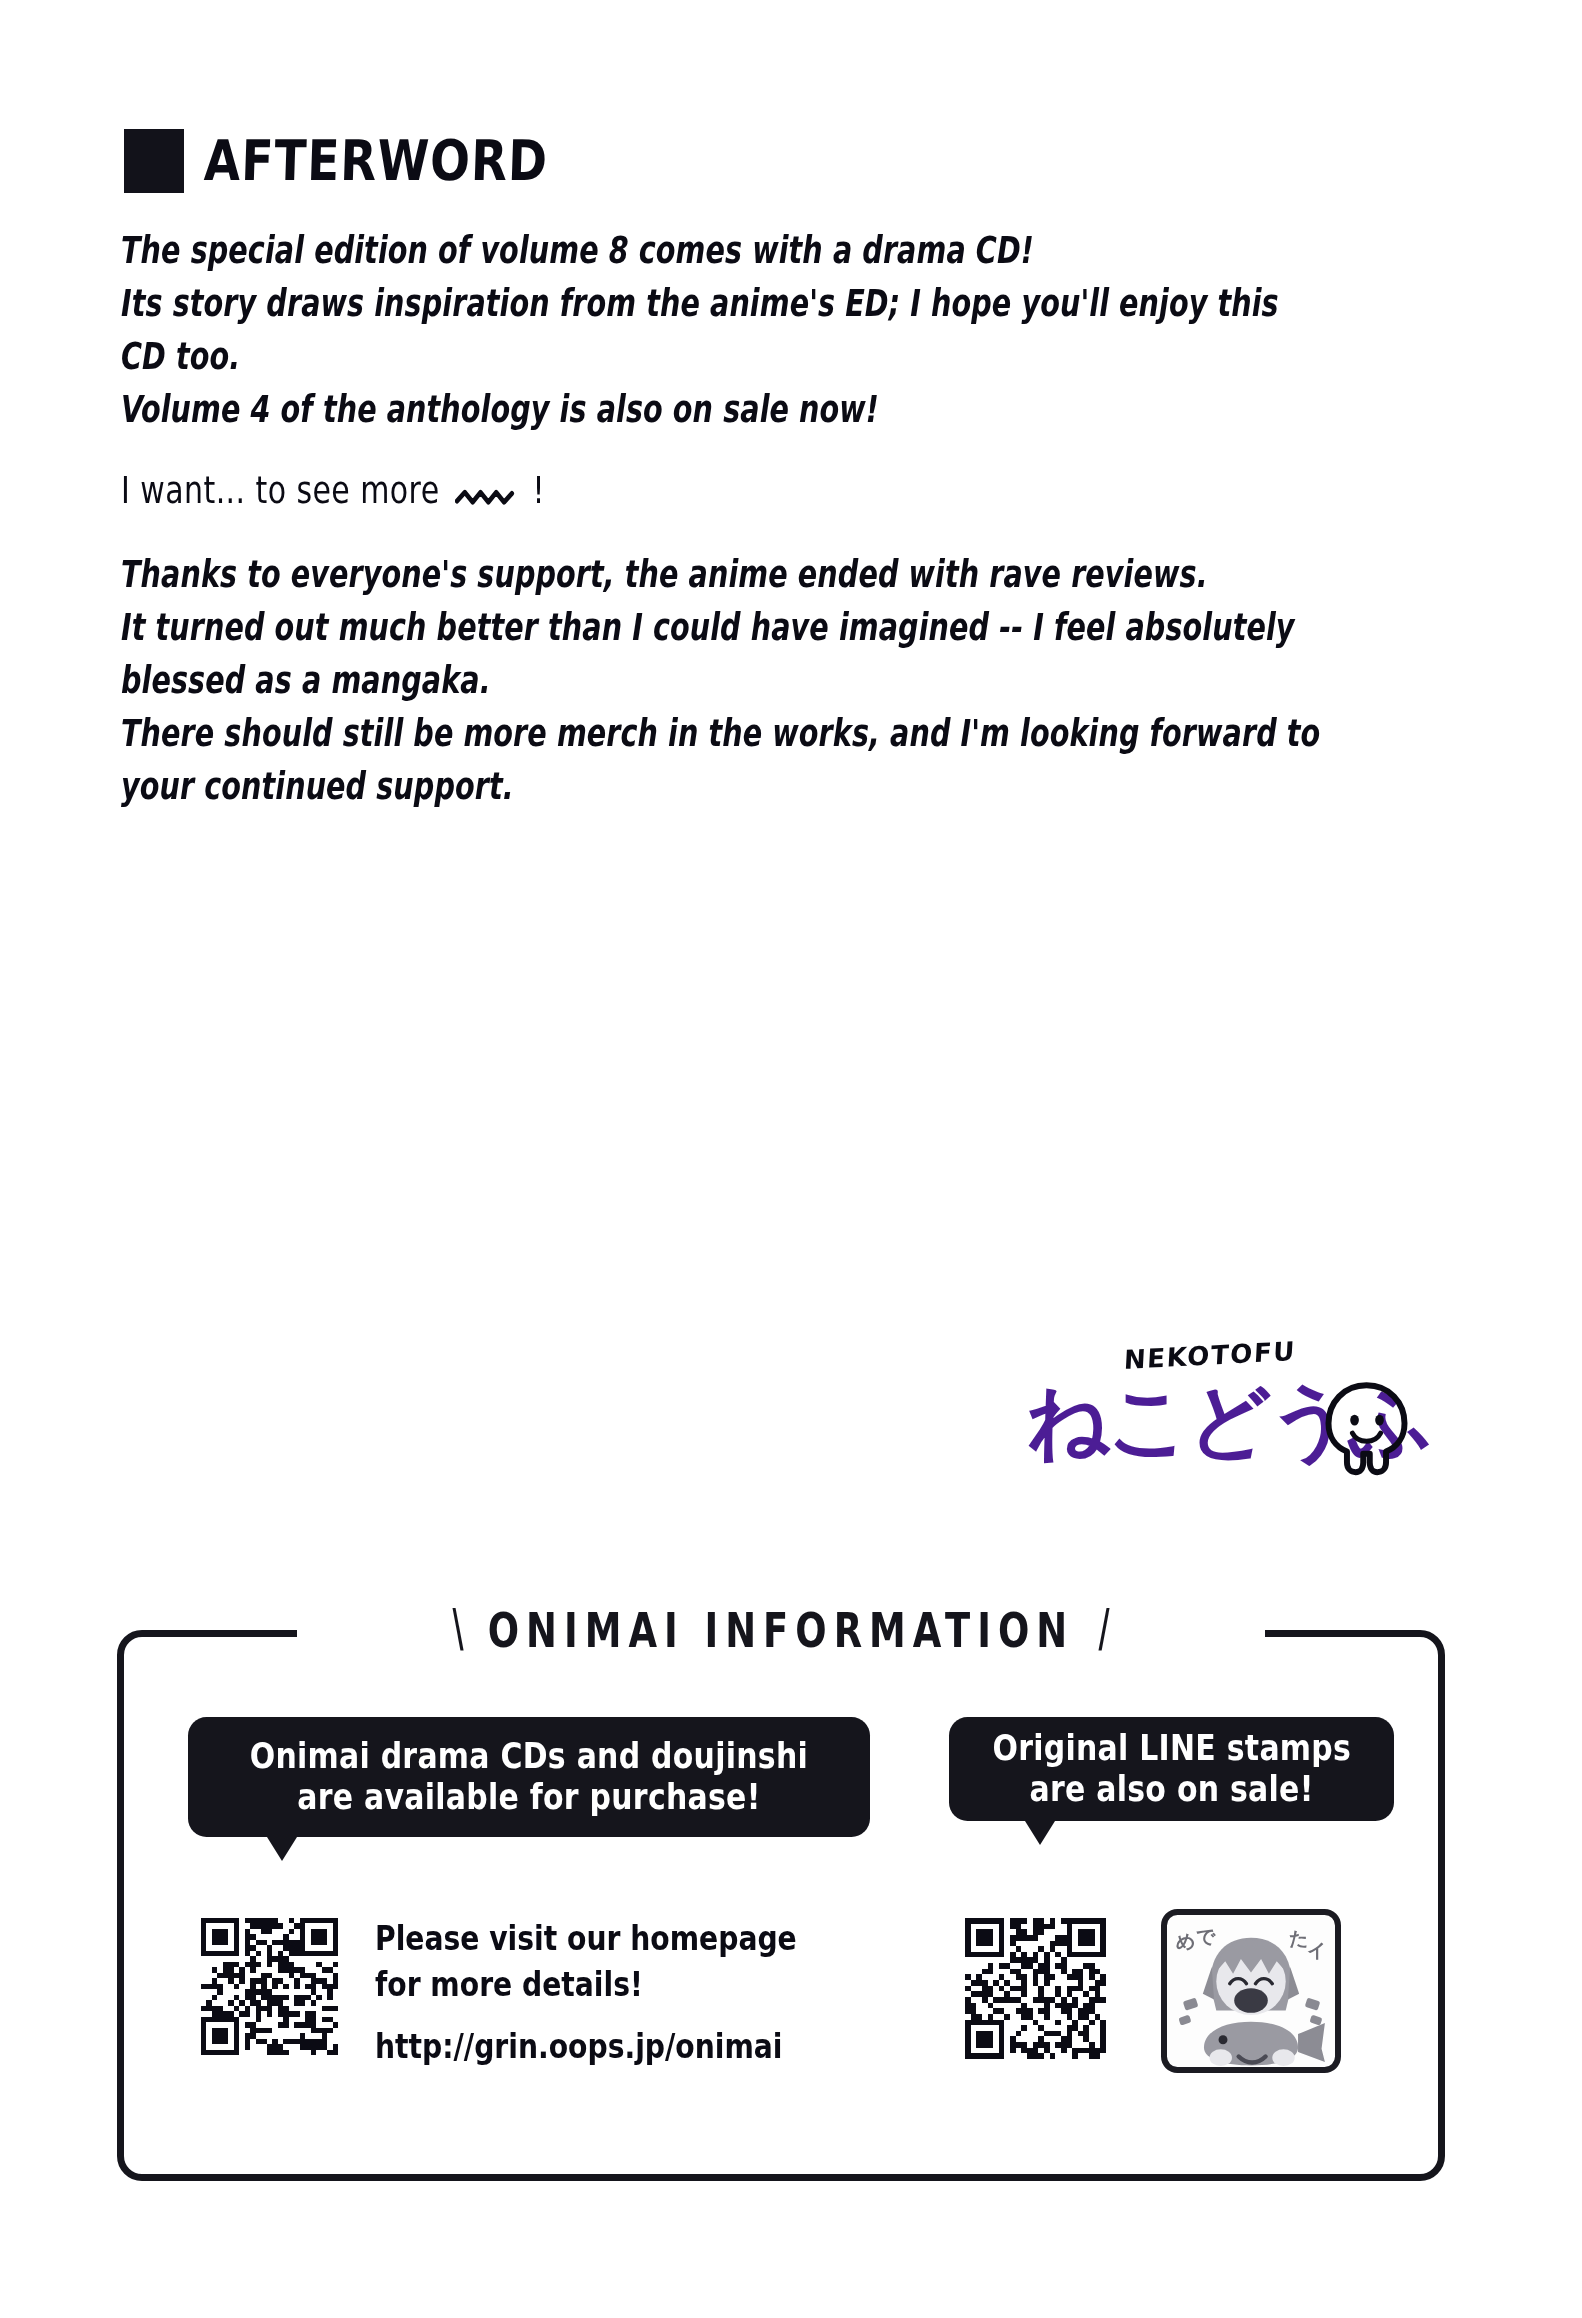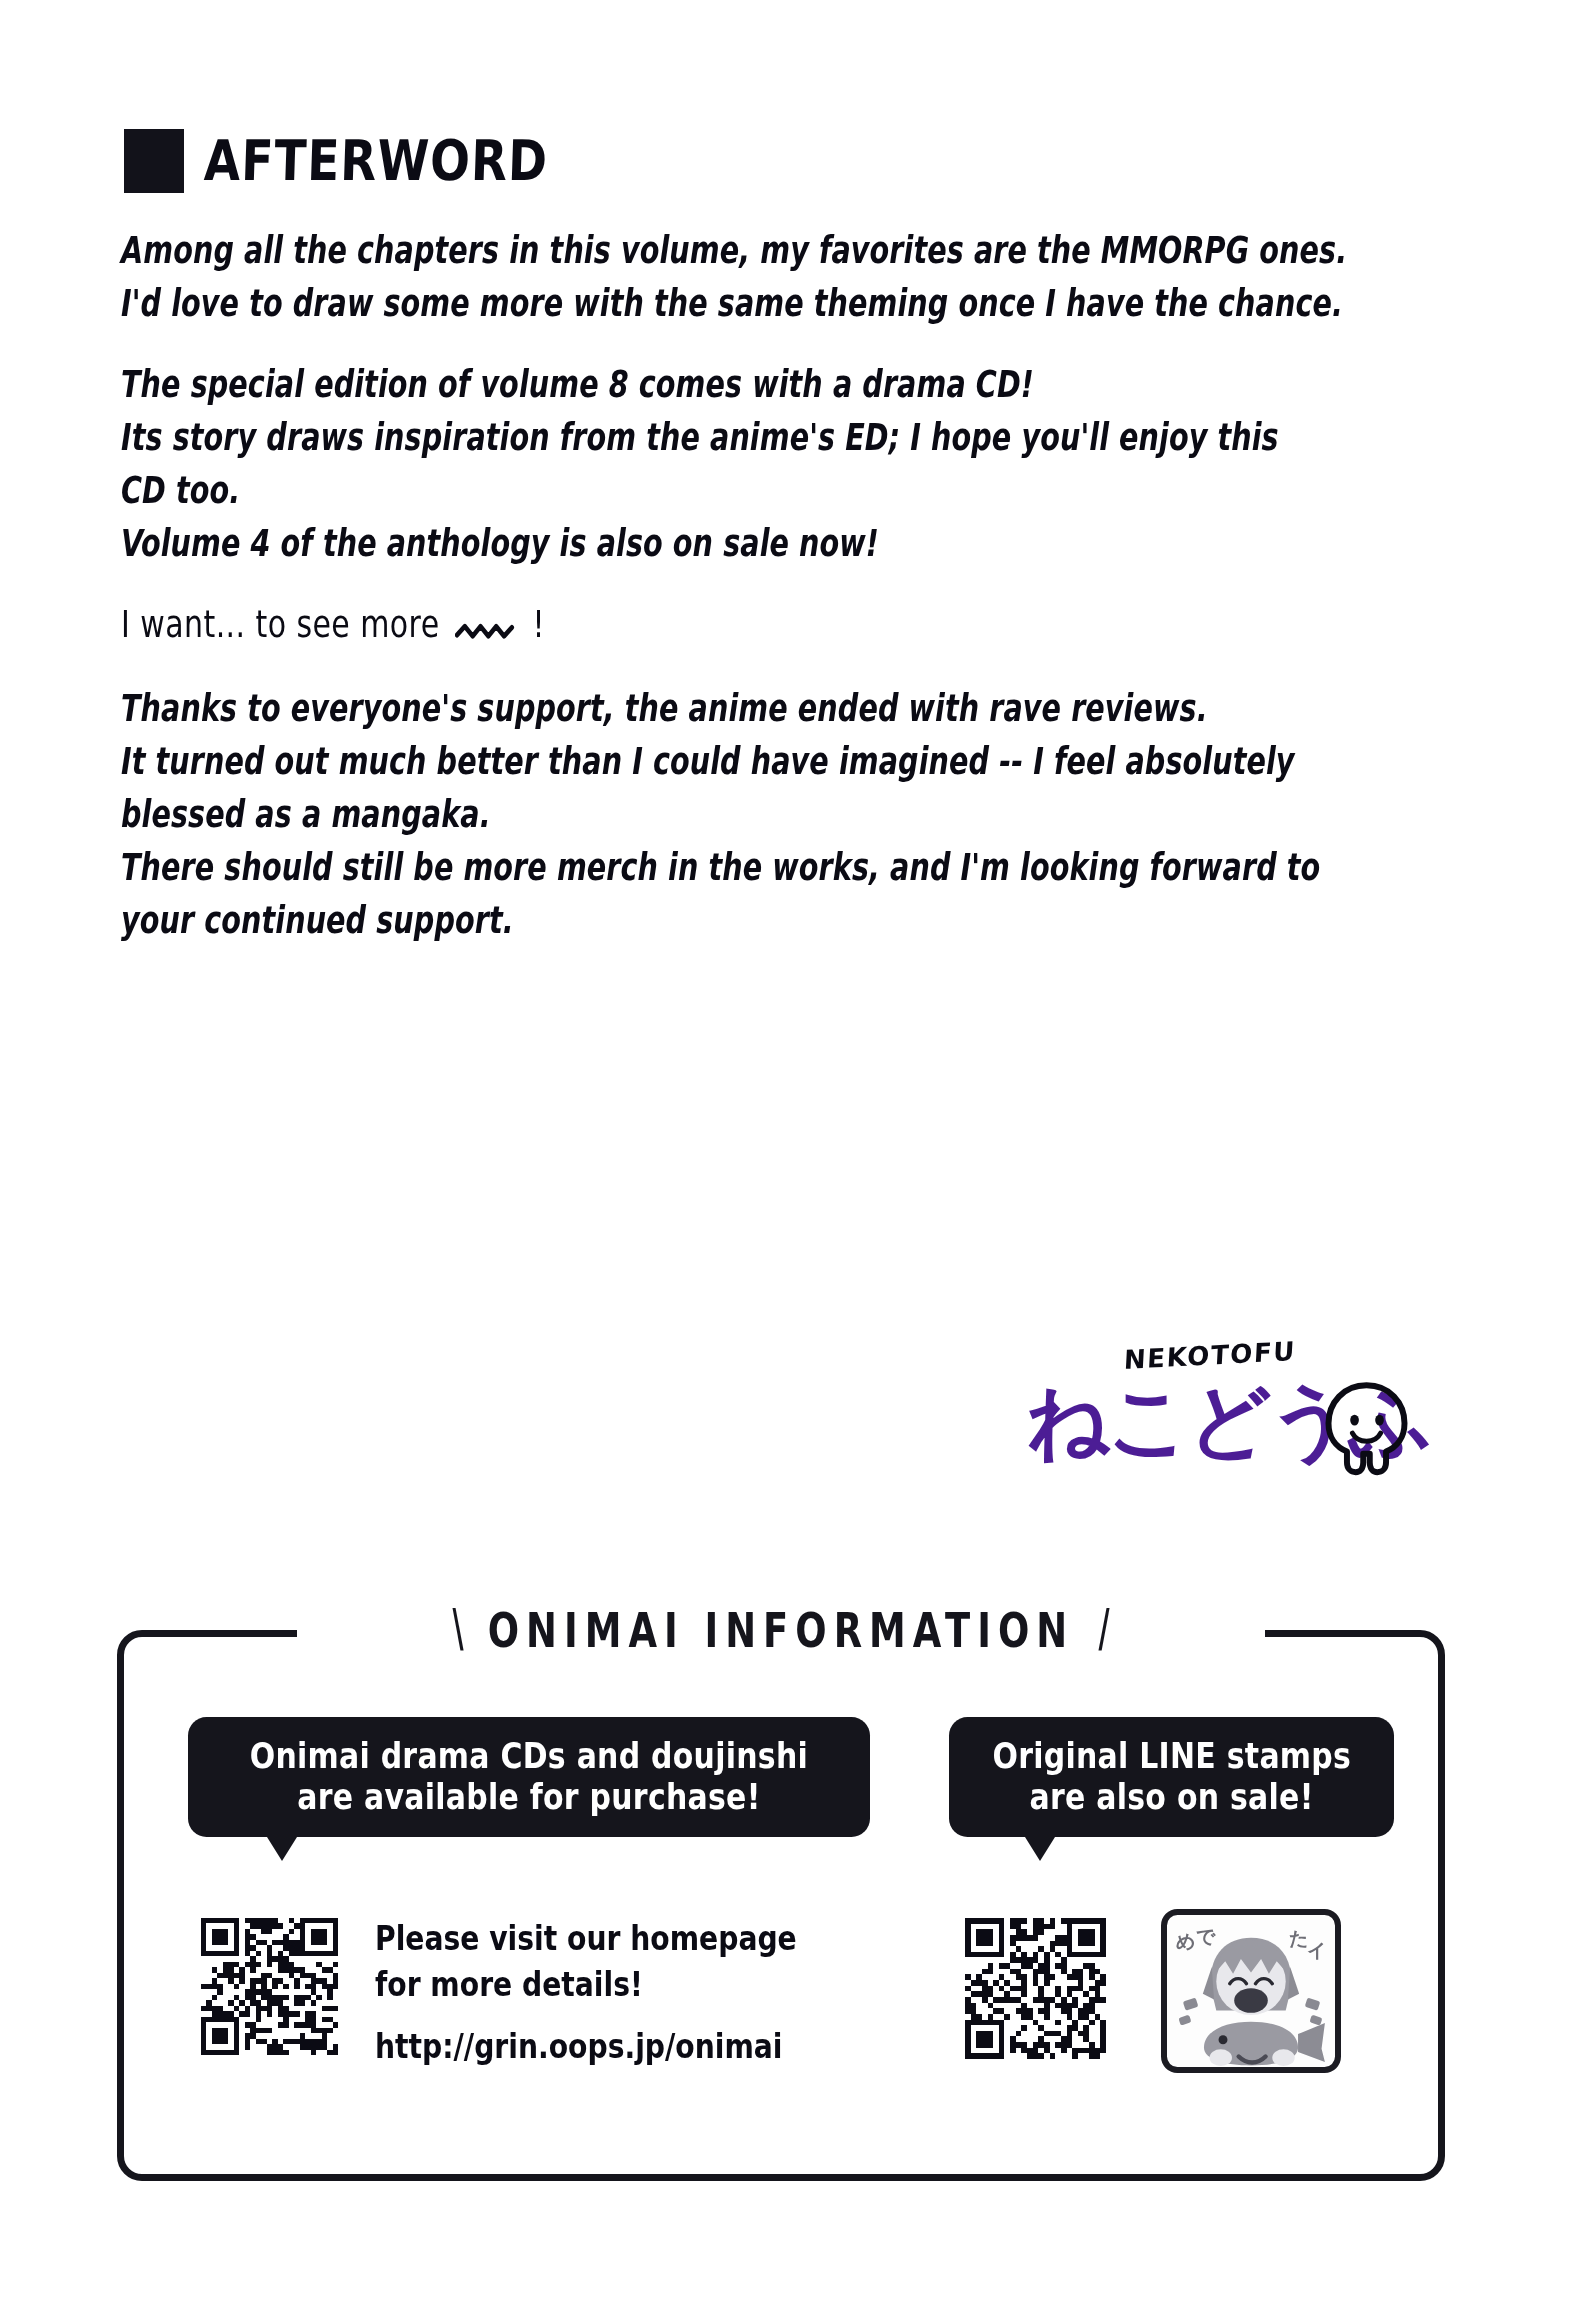--- a/index.html
+++ b/index.html
@@ -188,21 +188,21 @@
   .banner-line {
     font-family: "Liberation Sans Narrow", "DejaVu Sans Condensed", "Liberation Sans", sans-serif;
     font-weight: 700;
     font-size: 35px;
     line-height: 41px;
     letter-spacing: 0.3px;
     white-space: nowrap;
     transform: scaleX(0.95);
   }
   #banner-left  { left: 188px;  top: 1717px; width: 682px; height: 120px; }
-  #banner-right { left: 949px; top: 1717px; width: 445px;  height: 120px; }
+  #banner-right { left: 949px; top: 1717px; width: 445px;  height: 104px; }
   .banner-tail {
     position: absolute;
     top: 100%;
     width: 0; height: 0;
     border-left: 15.3px solid transparent;
     border-right: 15.3px solid transparent;
     border-top: 24px solid #15151c;
   }
   #banner-left .banner-tail  { left: 79px; }
   #banner-right .banner-tail { left: 76px; }
@@ -265,24 +265,20 @@
 <div id="page">
 
   <div class="heading-row">
     <div class="heading-bullet"></div>
     <div class="heading-text">AFTERWORD</div>
   </div>
 
   <div class="body-copy">
 
 
-    <div class="para">
-      <div class="line">Among all the chapters in this volume, my favorites are the MMORPG ones.</div>
-      <div class="line">I'd love to draw some more with the same theming once I have the chance.</div>
-    </div>
 
     <div class="para">
       <div class="line">The special edition of volume 8 comes with a drama CD!</div>
       <div class="line">Its story draws inspiration from the anime's ED; I hope you'll enjoy this</div>
       <div class="line">CD too.</div>
       <div class="line">Volume 4 of the anthology is also on sale now!</div>
     </div>
 
     <div class="para">
       <div class="line roundish">

